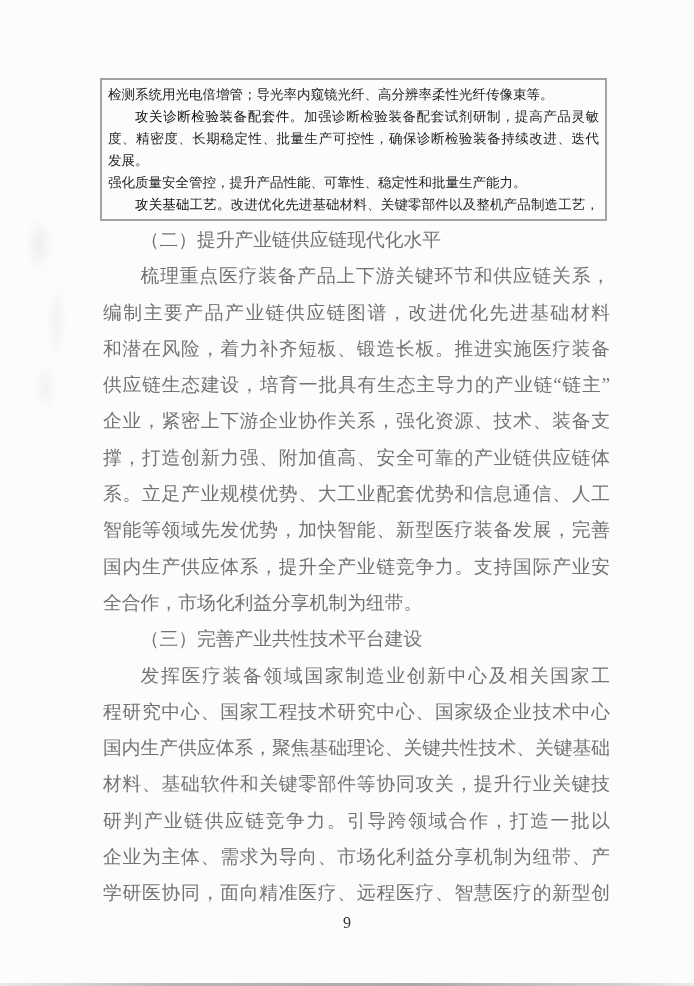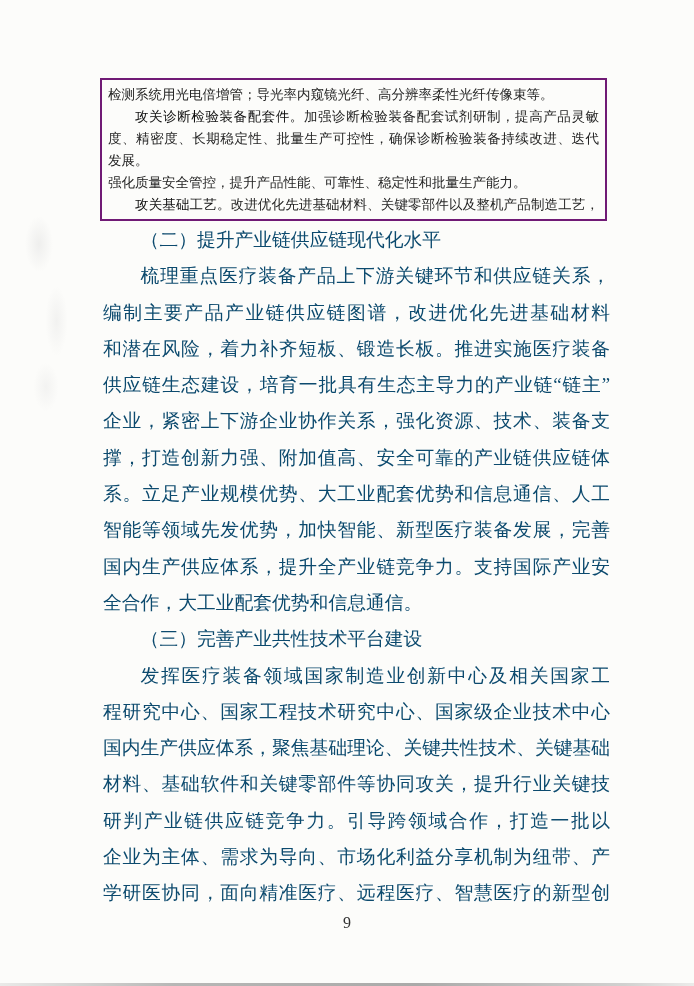--- a/index.html
+++ b/index.html
@@ -45,21 +45,21 @@
       rgba(140,140,140,0.15));
   }
   
   .notice-box {
     position: absolute;
     left: 100px;
     top: 78px;
     width: 507px;
     height: 143px;
     box-sizing: border-box;
-    border: 2px solid #701a75;
+    border: 2px solid #a3a3a3;
     padding: 4px 6px;
     background: transparent;
   }
   .notice-box .line {
     font-size: 13.5px;
     line-height: 22px;
     white-space: nowrap;
     color: #242424;
     letter-spacing: 0;
   }
@@ -72,21 +72,21 @@
     position: absolute;
     left: 103px;
     top: 222px;
     width: 507px;
   }
   .body-text .line {
     font-size: 18.8px;
     line-height: 36.3px;
     height: 36.3px;
     white-space: nowrap;
-    color: #0c4a6e;
+    color: #737373;
   }
   .line.fill {
     text-align: justify;
     text-align-last: justify;
   }
   .line.indent {
     padding-left: 2em;
   }
   .page-number {
     position: absolute;
@@ -117,21 +117,21 @@
       <div class="line indent"><span>（二）提升产业链供应链现代化水平</span></div>
       <div class="line fill indent"><span>梳理重点医疗装备产品上下游关键环节和供应链关系，</span></div>
       <div class="line fill"><span>编制主要产品产业链供应链图谱，改进优化先进基础材料</span></div>
       <div class="line fill"><span>和潜在风险，着力补齐短板、锻造长板。推进实施医疗装备</span></div>
       <div class="line fill"><span>供应链生态建设，培育一批具有生态主导力的产业链“链主”</span></div>
       <div class="line fill"><span>企业，紧密上下游企业协作关系，强化资源、技术、装备支</span></div>
       <div class="line fill"><span>撑，打造创新力强、附加值高、安全可靠的产业链供应链体</span></div>
       <div class="line fill"><span>系。立足产业规模优势、大工业配套优势和信息通信、人工</span></div>
       <div class="line fill"><span>智能等领域先发优势，加快智能、新型医疗装备发展，完善</span></div>
       <div class="line fill"><span>国内生产供应体系，提升全产业链竞争力。支持国际产业安</span></div>
-      <div class="line"><span>全合作，大工业配套优势和信息通信。</span></div>
+      <div class="line"><span>全合作，市场化利益分享机制为纽带。</span></div>
       <div class="line indent"><span>（三）完善产业共性技术平台建设</span></div>
       <div class="line fill indent"><span>发挥医疗装备领域国家制造业创新中心及相关国家工</span></div>
       <div class="line fill"><span>程研究中心、国家工程技术研究中心、国家级企业技术中心</span></div>
       <div class="line fill"><span>国内生产供应体系，聚焦基础理论、关键共性技术、关键基础</span></div>
       <div class="line fill"><span>材料、基础软件和关键零部件等协同攻关，提升行业关键技</span></div>
       <div class="line fill"><span>研判产业链供应链竞争力。引导跨领域合作，打造一批以</span></div>
       <div class="line fill"><span>企业为主体、需求为导向、市场化利益分享机制为纽带、产</span></div>
       <div class="line fill"><span>学研医协同，面向精准医疗、远程医疗、智慧医疗的新型创</span></div>
     </div>
 

